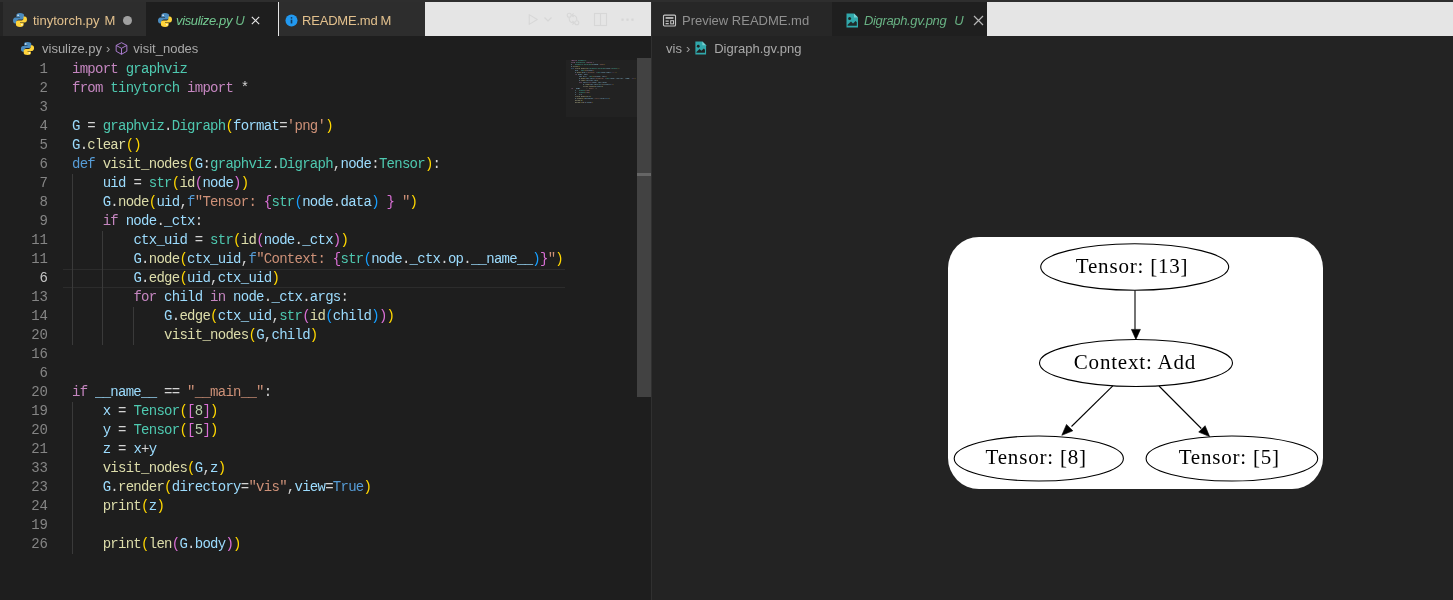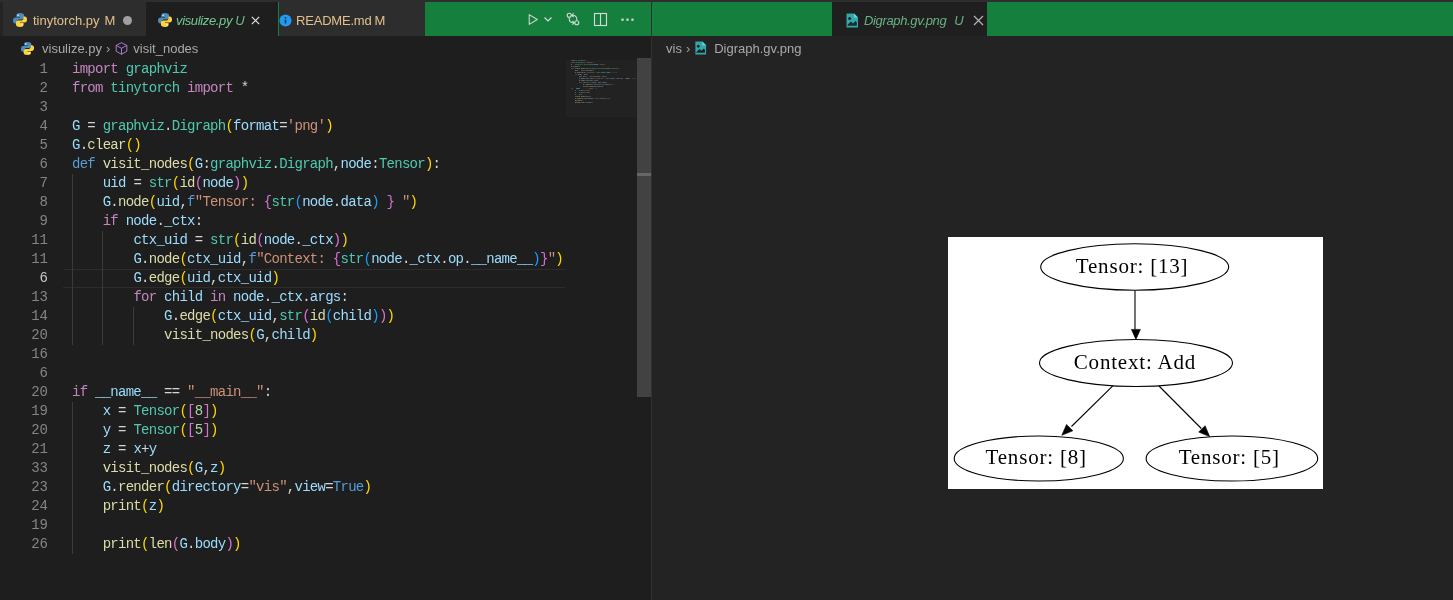--- a/index.html
+++ b/index.html
@@ -3,21 +3,21 @@
 <meta charset="utf-8">
 <style>
 * { margin:0; padding:0; box-sizing:border-box; }
 html,body { width:1453px; height:600px; background:#1e1e1e; overflow:hidden; }
 body { font-family:"Liberation Sans", sans-serif; position:relative; }
 #topedge { position:absolute; left:0; top:0; width:1453px; height:2px; background:#2e2e2e; z-index:30; }
 
 #lg { position:absolute; left:0; top:0; width:651px; height:600px; background:#1e1e1e; }
 #rg { position:absolute; left:651px; top:0; width:802px; height:600px; background:#232323; border-left:1px solid #303030; }
 
-.tabs { position:absolute; left:0; top:0; height:36px; width:100%; background:#15803d; }
+.tabs { position:absolute; left:0; top:0; height:36px; width:100%; background:#e5e5e5; }
 .tab { position:absolute; top:0; height:36px; padding-top:4px; display:flex; align-items:center; font-size:13px; color:#969696; }
 .tab .lbl { margin-left:5px; }
 .dirtydot { width:9px; height:9px; border-radius:50%; background:#a0a0a0; margin-left:8px; }
 .gm { color:#e2c08d; }
 .gu { color:#73c991; }
 .closex { color:#d0d0d0; font-size:14px; margin-left:8px; }
 
 .crumbs { position:absolute; left:0; top:36px; height:24px; width:100%; display:flex; align-items:center; font-size:13px; color:#a9a9a9; }
 .crumbs .sep { color:#9d9d9d; margin:0 4px; font-size:13px; }
 
@@ -34,21 +34,21 @@
 #minimap .scaled { position:absolute; left:5px; top:0; transform:scale(0.1316,0.10526); transform-origin:0 0; opacity:0.85; }
 #mmslider { position:absolute; left:566px; top:0; width:71px; height:57px; background:rgba(121,121,121,0.05); }
 #sbar { position:absolute; left:637px; top:-2px; width:14px; height:542px; }
 #sbslider { position:absolute; left:0; top:0; width:14px; height:339px; background:#424242; }
 #sbcursor { position:absolute; left:0; top:115px; width:14px; height:3px; background:#666666; }
 
 .kw { color:#c586c0; } .kb { color:#569cd6; } .cl { color:#4ec9b0; } .fn { color:#dcdcaa; }
 .vr { color:#9cdcfe; } .op { color:#d4d4d4; } .st { color:#ce9178; } .nu { color:#b5cea8; }
 .b1 { color:#ffd700; } .b2 { color:#da70d6; } .b3 { color:#179fff; }
 
-#imgbox { position:absolute; left:296px; top:237px; width:375px; height:252px; background:#ffffff; }
+#imgbox { position:absolute; left:296px; top:237px; width:375px; height:252px; background:#ffffff;border-radius:31px; }
 .gvtext { font-family:"Liberation Serif", serif; font-size:21px; letter-spacing:0.8px; fill:#000; }
 </style>
 </head>
 <body>
 <div id="lg">
   <div class="tabs" id="ltabs">
     <div style="position:absolute;left:0;top:0;width:3px;height:36px;background:#242424;"></div>
     <div class="tab" style="left:3px;width:143px;background:#2d2d2d;padding-left:9px;">
       <svg width="16" height="16" viewBox="0 0 16 16">
           <path fill="#4b8bbe" d="M7.9 1.1c-2.7 0-3.5.95-3.5 2.15v1.65h3.6v.55H3.2C1.95 5.45 1 6.75 1 8.55c0 1.8.95 2.95 2.2 2.95h1.3V9.75c0-1.3 1.1-2.35 2.4-2.35h3.2c1.1 0 1.95-.9 1.95-2V3.25c0-1.2-1.25-2.15-4.15-2.15z"></path>
@@ -66,21 +66,21 @@
           <circle cx="6.1" cy="3.2" r="0.8" fill="#ffffff"></circle>
           <path fill="#ffd43b" d="M8.1 14.9c2.7 0 3.5-.95 3.5-2.15V11.1H8v-.55h4.8c1.25 0 2.2-1.3 2.2-3.1 0-1.8-.95-2.95-2.2-2.95h-1.3v1.75c0 1.3-1.1 2.35-2.4 2.35H5.9c-1.1 0-1.95.9-1.95 2v2.15c0 1.2 1.25 2.15 4.15 2.15z"></path>
           <circle cx="9.9" cy="12.8" r="0.8" fill="#ffffff"></circle>
         </svg>
       <span class="lbl gu" style="font-style:italic;margin-left:3px;letter-spacing:-0.35px;">visulize.py</span>
         <span class="gu" style="margin-left:3px;font-style:italic;opacity:.9;">U</span>
       <svg class="closex" style="margin-left:6px;" width="9" height="9" viewBox="0 0 11 11">
           <path stroke="#e8e8e8" stroke-width="1.4" d="M1 1l9 9M10 1l-9 9"></path>
         </svg>
     </div>
-    <div class="tab" style="left:279px;width:146px;background:#2d2d2d;padding-left:0;">
+    <div class="tab" style="left:279px;width:146px;background:#2d2d2d;padding-left:6px;">
       <svg width="13" height="13" viewBox="0 0 16 16">
           <circle cx="8" cy="8" r="7.4" fill="#2299f0"></circle>
           <circle cx="8" cy="4.7" r="1.1" fill="#123a5e"></circle>
           <rect x="7" y="7" width="2" height="4.6" fill="#123a5e"></rect>
         </svg>
       <span class="lbl gm" style="margin-left:4px;letter-spacing:-0.2px;">README.md</span>
         <span class="gm" style="margin-left:3px;">M</span>
     </div>
     <div style="position:absolute;right:16px;top:2px;height:34px;display:flex;align-items:center;gap:12px;">
       <span style="display:flex;align-items:center;">
@@ -138,20 +138,30 @@
         <div class="scaled mono" id="mmcontent"><div><span class="kw">import</span> <span class="cl">graphviz</span></div><div><span class="kw">from</span> <span class="cl">tinytorch</span> <span class="kw">import</span> <span class="op">*</span></div><div></div><div><span class="vr">G</span> <span class="op">=</span> <span class="cl">graphviz</span><span class="op">.</span><span class="cl">Digraph</span><span class="b1">(</span><span class="vr">format</span><span class="op">=</span><span class="st">'png'</span><span class="b1">)</span></div><div><span class="vr">G</span><span class="op">.</span><span class="fn">clear</span><span class="b1">()</span></div><div><span class="kb">def</span> <span class="fn">visit_nodes</span><span class="b1">(</span><span class="vr">G</span><span class="op">:</span><span class="cl">graphviz</span><span class="op">.</span><span class="cl">Digraph</span><span class="op">,</span><span class="vr">node</span><span class="op">:</span><span class="cl">Tensor</span><span class="b1">)</span><span class="op">:</span></div><div>    <span class="vr">uid</span> <span class="op">=</span> <span class="cl">str</span><span class="b1">(</span><span class="fn">id</span><span class="b2">(</span><span class="vr">node</span><span class="b2">)</span><span class="b1">)</span></div><div>    <span class="vr">G</span><span class="op">.</span><span class="fn">node</span><span class="b1">(</span><span class="vr">uid</span><span class="op">,</span><span class="kb">f</span><span class="st">"Tensor: </span><span class="b2">{</span><span class="cl">str</span><span class="b3">(</span><span class="vr">node</span><span class="op">.</span><span class="vr">data</span><span class="b3">)</span> <span class="b2">}</span><span class="st"> "</span><span class="b1">)</span></div><div>    <span class="kw">if</span> <span class="vr">node</span><span class="op">.</span><span class="vr">_ctx</span><span class="op">:</span></div><div>        <span class="vr">ctx_uid</span> <span class="op">=</span> <span class="cl">str</span><span class="b1">(</span><span class="fn">id</span><span class="b2">(</span><span class="vr">node</span><span class="op">.</span><span class="vr">_ctx</span><span class="b2">)</span><span class="b1">)</span></div><div>        <span class="vr">G</span><span class="op">.</span><span class="fn">node</span><span class="b1">(</span><span class="vr">ctx_uid</span><span class="op">,</span><span class="kb">f</span><span class="st">"Context: </span><span class="b2">{</span><span class="cl">str</span><span class="b3">(</span><span class="vr">node</span><span class="op">.</span><span class="vr">_ctx</span><span class="op">.</span><span class="vr">op</span><span class="op">.</span><span class="vr">__name__</span><span class="b3">)</span><span class="b2">}</span><span class="st">"</span><span class="b1">)</span></div><div>        <span class="vr">G</span><span class="op">.</span><span class="fn">edge</span><span class="b1">(</span><span class="vr">uid</span><span class="op">,</span><span class="vr">ctx_uid</span><span class="b1">)</span></div><div>        <span class="kw">for</span> <span class="vr">child</span> <span class="kw">in</span> <span class="vr">node</span><span class="op">.</span><span class="vr">_ctx</span><span class="op">.</span><span class="vr">args</span><span class="op">:</span></div><div>            <span class="vr">G</span><span class="op">.</span><span class="fn">edge</span><span class="b1">(</span><span class="vr">ctx_uid</span><span class="op">,</span><span class="cl">str</span><span class="b2">(</span><span class="fn">id</span><span class="b3">(</span><span class="vr">child</span><span class="b3">)</span><span class="b2">)</span><span class="b1">)</span></div><div>            <span class="fn">visit_nodes</span><span class="b1">(</span><span class="vr">G</span><span class="op">,</span><span class="vr">child</span><span class="b1">)</span></div><div></div><div></div><div><span class="kw">if</span> <span class="vr">__name__</span> <span class="op">==</span> <span class="st">"__main__"</span><span class="op">:</span></div><div>    <span class="vr">x</span> <span class="op">=</span> <span class="cl">Tensor</span><span class="b1">(</span><span class="b2">[</span><span class="nu">8</span><span class="b2">]</span><span class="b1">)</span></div><div>    <span class="vr">y</span> <span class="op">=</span> <span class="cl">Tensor</span><span class="b1">(</span><span class="b2">[</span><span class="nu">5</span><span class="b2">]</span><span class="b1">)</span></div><div>    <span class="vr">z</span> <span class="op">=</span> <span class="vr">x</span><span class="op">+</span><span class="vr">y</span></div><div>    <span class="fn">visit_nodes</span><span class="b1">(</span><span class="vr">G</span><span class="op">,</span><span class="vr">z</span><span class="b1">)</span></div><div>    <span class="vr">G</span><span class="op">.</span><span class="fn">render</span><span class="b1">(</span><span class="vr">directory</span><span class="op">=</span><span class="st">"vis"</span><span class="op">,</span><span class="vr">view</span><span class="op">=</span><span class="kb">True</span><span class="b1">)</span></div><div>    <span class="fn">print</span><span class="b1">(</span><span class="vr">z</span><span class="b1">)</span></div><div></div><div>    <span class="fn">print</span><span class="b1">(</span><span class="fn">len</span><span class="b2">(</span><span class="vr">G</span><span class="op">.</span><span class="vr">body</span><span class="b2">)</span><span class="b1">)</span></div></div>
       </div>
     <div id="sbar">
         <div id="sbslider"></div>
         <div id="sbcursor"></div>
       </div>
   </div>
 </div>
 <div id="rg">
   <div class="tabs" id="rtabs">
+    <div class="tab" style="left:0;width:180px;background:#272727;padding-left:10px;">
+      <svg width="15" height="15" viewBox="0 0 16 16" fill="none" stroke="#c5c5c5" stroke-width="1.2">
+          <rect x="1.6" y="2.2" width="12.8" height="11.6" rx="1"></rect>
+          <rect x="3.8" y="4.4" width="8.4" height="1.8" fill="#c5c5c5" stroke="none"></rect>
+          <rect x="3.8" y="8" width="3.4" height="1.3" fill="#c5c5c5" stroke="none"></rect>
+          <rect x="3.8" y="10.7" width="3.4" height="1.3" fill="#c5c5c5" stroke="none"></rect>
+          <rect x="9.3" y="8.2" width="3" height="3.4" stroke-width="1.1"></rect>
+        </svg>
+      <span class="lbl" style="color:#909090;">Preview README.md</span>
+    </div>
     <div class="tab" style="left:180px;width:155px;background:#1f1f1f;padding-left:13px;">
       <svg width="14" height="15" viewBox="0 0 14 15">
           <path fill="#31a8ab" d="M1.5 0.5h7.5L13 4.5v10H1.5z"></path>
           <path fill="#77d0d2" d="M9 0.5l4 4H9z"></path>
           <circle cx="4.6" cy="5.6" r="1.5" fill="#1f2b2b"></circle>
           <path fill="#1f2b2b" d="M2.6 11.8l3.4-3.2 2 1.9 2.6-2.4 1.2 1.2v3.4H2.6z"></path>
         </svg>
       <span class="lbl" style="color:#68b183;font-style:italic;letter-spacing:-0.35px;">Digraph.gv.png</span>
         <span style="color:#68b183;margin-left:8px;font-style:italic;">U</span>
       <svg class="closex" style="margin-left:9px;" width="11" height="11" viewBox="0 0 11 11">

